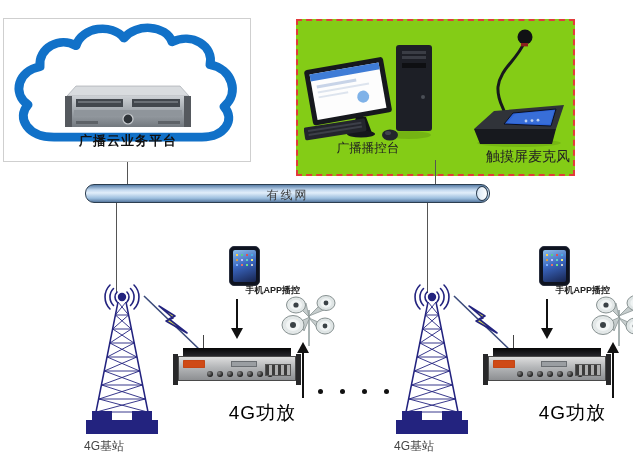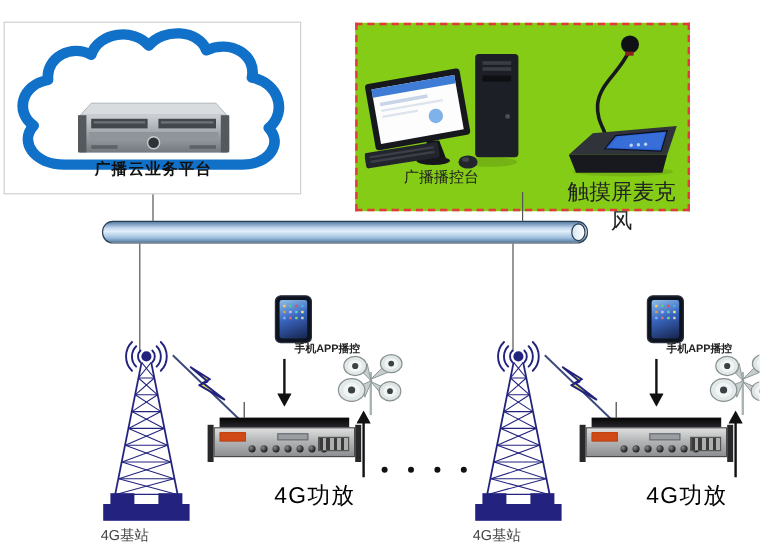--- a/index.html
+++ b/index.html
@@ -9,21 +9,21 @@
   .abs{position:absolute}
 
   
   .cloud-box{left:3px;top:18px;width:248px;height:144px;border:1px solid #cfcfcf;background:#fff}
   .cloud-label{left:0;top:113px;width:248px;text-align:center;font-weight:bold;font-size:13px;color:#111;letter-spacing:1px}
 
   
   .cc-box{left:296px;top:19px;width:279px;height:157px;border:2px dashed #e23b3b;background:#84cc16}
   .cc-console-label{left:10px;top:119px;width:120px;text-align:center;font-size:12.5px;color:#222}
   .cc-title{left:100px;top:127px;width:80px;text-align:center;font-size:13.5px;font-weight:bold;color:#c41414}
-  .cc-mic-label{left:168px;top:127px;width:104px;text-align:center;font-size:18px;color:#222}
+  .cc-mic-label{left:168px;top:127px;width:104px;text-align:right;font-size:14px;color:#222}
 
   
   .vline{width:1px;background:#555}
   .hpipe{left:85px;top:184px;width:405px;height:19px;border:1px solid #2c3e50;border-radius:9px;
          background:linear-gradient(180deg,#5a7fa8 0%,#c5daf0 30%,#e2eefa 46%,#9cbede 78%,#58799f 100%)}
   .hpipe-cap{position:absolute;right:1px;top:1px;width:12px;height:15px;border:1px solid #2c3e50;border-radius:50%;
          background:linear-gradient(90deg,#d8e6f4,#ffffff)}
   .hpipe-label{position:absolute;left:0;top:2px;width:100%;text-align:center;font-size:12px;color:#3a3a3a;letter-spacing:2px}
 
   
@@ -136,20 +136,21 @@
     </svg>
     <div class="abs cc-console-label">广播播控台</div>
     <div class="abs cc-mic-label">触摸屏麦克风</div>
   </div>
 
   <div class="abs vline" style="left:127px;top:162px;height:22px"></div>
   <div class="abs vline" style="left:435px;top:160px;height:24px"></div>
 
   <div class="abs hpipe">
     <div class="hpipe-cap"></div>
+    <div class="hpipe-label">有线网</div>
   </div>
 
   <div class="abs vline" style="left:116px;top:203px;height:90px"></div>
   <div class="abs vline" style="left:427px;top:203px;height:90px"></div>
 
   <div class="abs group" style="left:0">
     <svg class="abs" style="left:84px;top:281px" width="76" height="156" viewBox="0 0 76 156">
       <g stroke="#23237f" stroke-width="1.6" fill="none" stroke-linecap="round">
         <path d="M 33.05 11.05 A 7 7 0 0 0 33.05 20.95"></path>
         <path d="M 29.5 7.5 A 12 12 0 0 0 29.5 24.5"></path>

